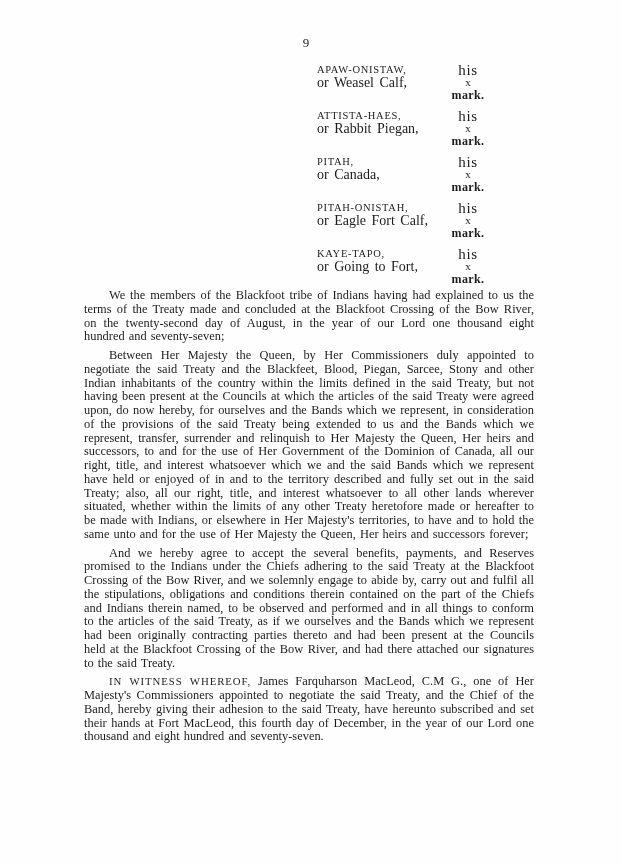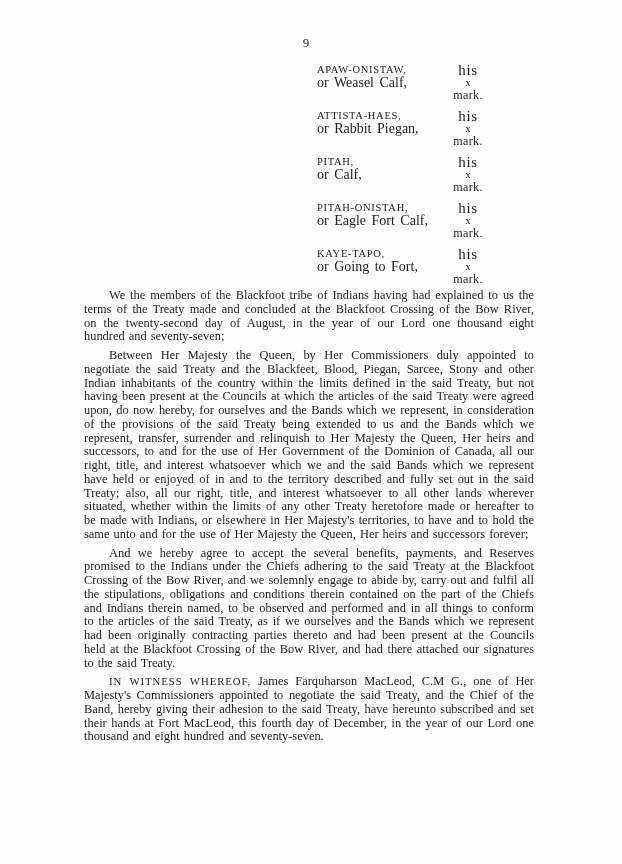--- a/index.html
+++ b/index.html
@@ -46,21 +46,21 @@
     word-spacing: 2px;
     white-space: nowrap;
   }
   .sig-mark {
     width: 58px;
     text-align: center;
     padding-top: 1px;
   }
   .sig-his  { font-size: 15px;  line-height: 12px; letter-spacing: 0.6px; }
   .sig-x    { font-size: 11px;   line-height: 13px; }
-  .sig-mk   { font-size: 12px;   line-height: 13px; letter-spacing: 0.4px; }
+  .sig-mk   { font-size: 12px;   line-height: 13px; letter-spacing: 0.4px; font-weight: bold; }
   .body-text {
     position: absolute;
     left: 84px;
     top: 289px;
     width: 450px;
     text-align: justify;
     font-size: 12.4px;
     line-height: 13.75px;
     word-spacing: 1px;
   }
@@ -102,21 +102,21 @@
       <div class="sig-mark">
         <div class="sig-his">his</div>
         <div class="sig-x">x</div>
         <div class="sig-mk">mark.</div>
       </div>
     </div>
 
     <div class="sig-row">
       <div class="sig-names">
         <div class="sig-name">PITAH,</div>
-        <div class="sig-trans">or Calf,</div>
+        <div class="sig-trans">or Canada,</div>
       </div>
       <div class="sig-mark">
         <div class="sig-his">his</div>
         <div class="sig-x">x</div>
         <div class="sig-mk">mark.</div>
       </div>
     </div>
 
     <div class="sig-row">
       <div class="sig-names">

